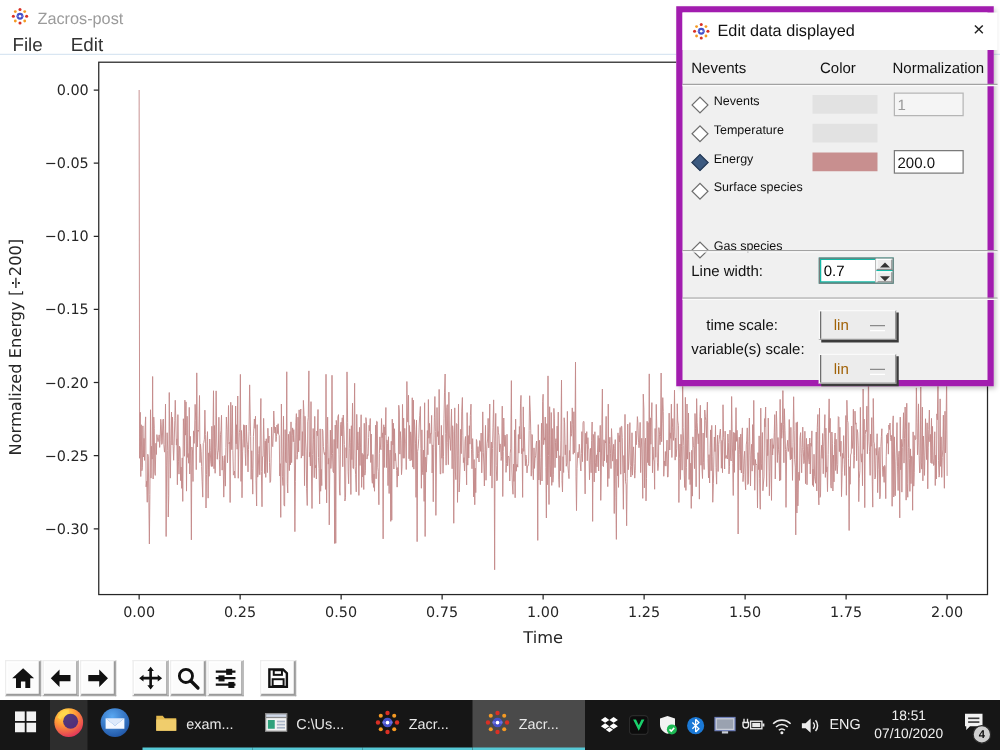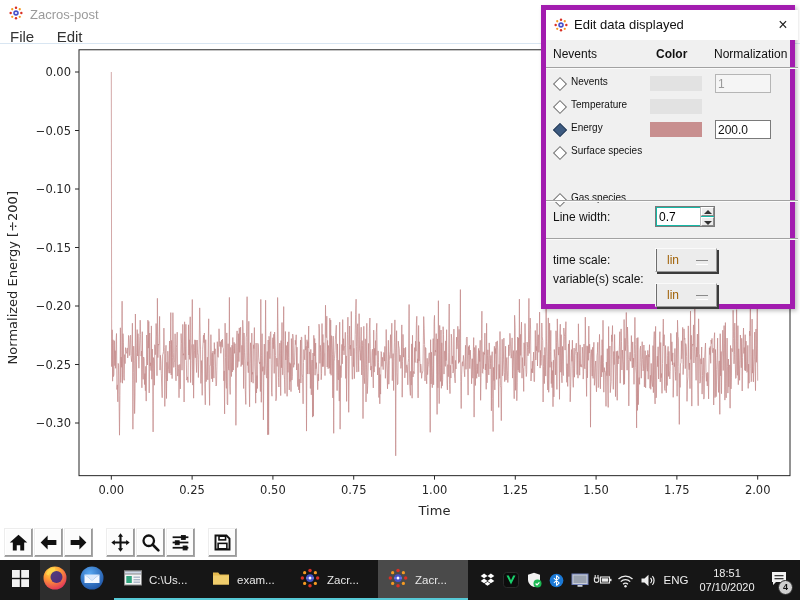--- a/index.html
+++ b/index.html
@@ -22,21 +22,21 @@
   .mpl-btn svg{display:block;}
   .mpl-gap{width:12px;}
   
   #dialog{left:541px;top:5px;width:254px;height:304px;background:#f0f0f0;border:5px solid #a21caf;box-sizing:border-box;box-shadow:2px 2px 4px rgba(0,0,0,.25);}
   #dlg-titlebar{left:0;top:0;width:252px;height:30px;background:#fff;}
   #dlg-titlebar .dlg-icon{left:8px;top:8px;}
   #dlg-titlebar .dlg-title{left:28px;top:7px;font-size:13px;color:#111;}
   #dlg-close{left:226px;top:4px;width:22px;height:22px;text-align:center;line-height:22px;font-size:16px;color:#222;cursor:default;}
   .dlg-col{font-size:12px;color:#111;top:37px;}
   #col-variable{left:7px;}
-  #col-color{left:110px;font-weight:bold;}
+  #col-color{left:110px;}
   #col-norm{left:168px;}
   .dlg-sep{left:0;width:252px;height:0;border-top:1px solid #a2a2a2;border-bottom:1px solid #fbfbfb;}
   #sep-header{top:57px;} #sep-lw{top:190px;} #sep-scale{top:228px;}
   #var-rows{left:0;top:64px;width:252px;}
   .var-row{position:absolute;left:0;width:252px;height:23px;}
   .radio{position:absolute;left:9px;top:5px;width:8px;height:8px;background:#fff;border:1px solid #6f6f6f;transform:rotate(45deg);}
   .radio.sel{background:#3c5a80;border-color:#2b3f5a;}
   .var-label{position:absolute;left:25px;top:2px;font-size:10px;color:#111;}
   .swatch{position:absolute;left:104px;top:2px;width:52px;height:15px;}
   .norm-input{position:absolute;left:169px;top:0px;width:50px;height:17px;font-size:12px;font-family:"Liberation Sans",sans-serif;
@@ -45,21 +45,21 @@
   #lw-label{left:7px;top:200px;font-size:12px;color:#111;}
   #lw-spin{left:109px;top:196px;width:60px;height:21px;background:#14b8a6;border:1px solid #7a7a7a;box-sizing:border-box;}
   #lw-input{position:absolute;left:1px;top:1px;width:40px;height:17px;border:none;font-size:12px;font-family:"Liberation Sans",sans-serif;padding:0 2px;}
   .spin-col{position:absolute;right:0;top:0;width:13px;height:19px;border-left:1px solid #bbb;}
   .spin-cell{position:absolute;left:0;width:13px;height:9px;background:#ececec;border:1px solid #fff;border-right-color:#8a8a8a;border-bottom-color:#8a8a8a;box-sizing:border-box;}
   .spin-cell.dn{top:10px;}
   .tri{position:absolute;left:2px;width:0;height:0;border-left:4px solid transparent;border-right:4px solid transparent;}
   .tri.up{top:2px;border-bottom:4px solid #333;}
   .tri.dn{top:3px;border-top:4px solid #333;}
   .scale-label{left:7px;font-size:12px;color:#111;}
-  #ts-label{top:243px;} #vs-label{top:262px;}
+  #ts-label{top:243px;margin-left:12px;} #vs-label{top:262px;}
   .tk-dd{left:109px;width:62px;height:24px;background:#ececec;border:1px solid #9a9a9a;border-top-color:#fafafa;border-left-color:#fafafa;
     box-shadow:1px 0 0 #6e6e6e inset, 0 0 0 0 #000, 2px 2px 0 #3c3c3c;box-sizing:border-box;}
   #ts-dd{top:238px;} #vs-dd{top:273px;}
   .tk-dd .val{position:absolute;left:11px;top:4px;font-size:12px;color:#a16207;}
   .dd-ind{position:absolute;right:8px;top:11px;width:12px;height:3px;background:#ececec;border-top:1px solid #8a8a8a;border-bottom:1px solid #fff;}
   
   #taskbar{left:0;top:560px;width:800px;height:40px;background:#161616;display:flex;align-items:stretch;}
   .tb-app{position:relative;display:flex;align-items:center;justify-content:flex-start;padding:0;}
   .tb-app .ic{margin:0 auto;}
   .tb-app.labeled{padding-left:10px;}
@@ -307,36 +307,36 @@
                 <stop offset="100%" stop-color="#1b4fa0"></stop>
               </radialGradient>
             </defs>
             <circle cx="13" cy="13" r="11.5" fill="url(#tbg)"></circle>
             <path d="M5.5,9.5 L13,15.5 L20.5,9.5 L20.5,18 L5.5,18 Z" fill="#f4f8ff"></path>
             <path d="M5.5,9.5 L13,15.5 L20.5,9.5 Z" fill="#dce9fb"></path>
           </svg></span>
       </div>
       <div class="tb-app labeled" style="width: 78px;">
         <span class="ic"><svg width="18" height="16" viewBox="0 0 18 16">
+            <path d="M1,2.5 h5.2 l1.6,2 H17 v10 H1 Z" fill="#e4b94e"></path>
+            <path d="M1,5.5 H17 v9 H1 Z" fill="#f0cd6c"></path>
+          </svg></span>
+        <span class="tb-label">exam...</span>
+        <span class="tb-underline"></span>
+      </div>
+      <div class="tb-app labeled" style="width: 78px;">
+        <span class="ic"><svg width="18" height="16" viewBox="0 0 18 16">
             <rect x="0.5" y="1" width="17" height="14" fill="#f4f4f4" stroke="#8a8a8a"></rect>
             <rect x="0.5" y="1" width="17" height="3" fill="#cfd8e8" stroke="#8a8a8a"></rect>
             <rect x="2.3" y="6" width="5.5" height="7" fill="#2fa27c"></rect>
             <rect x="9.5" y="6.5" width="6.5" height="1.4" fill="#aab6c8"></rect>
             <rect x="9.5" y="9" width="6.5" height="1.4" fill="#aab6c8"></rect>
             <rect x="9.5" y="11.5" width="6.5" height="1.4" fill="#aab6c8"></rect>
           </svg></span>
         <span class="tb-label">C:\Us...</span>
-        <span class="tb-underline"></span>
-      </div>
-      <div class="tb-app labeled" style="width: 78px;">
-        <span class="ic"><svg width="18" height="16" viewBox="0 0 18 16">
-            <path d="M1,2.5 h5.2 l1.6,2 H17 v10 H1 Z" fill="#e4b94e"></path>
-            <path d="M1,5.5 H17 v9 H1 Z" fill="#f0cd6c"></path>
-          </svg></span>
-        <span class="tb-label">exam...</span>
         <span class="tb-underline"></span>
       </div>
       <div class="tb-app labeled" style="width: 78px;">
         <span class="ic"><svg width="20" height="20" viewBox="0 0 16 16">
 <circle cx="8" cy="1.9" r="1.4" fill="#d93025"></circle>
             <circle cx="8" cy="14.1" r="1.4" fill="#d93025"></circle>
 <circle cx="1.9" cy="8" r="1.4" fill="#d93025"></circle>
             <circle cx="14.1" cy="8" r="1.4" fill="#d93025"></circle>
 <circle cx="3.7" cy="3.7" r="1.3" fill="#f59a23"></circle>
             <circle cx="12.3" cy="3.7" r="1.3" fill="#f59a23"></circle>

